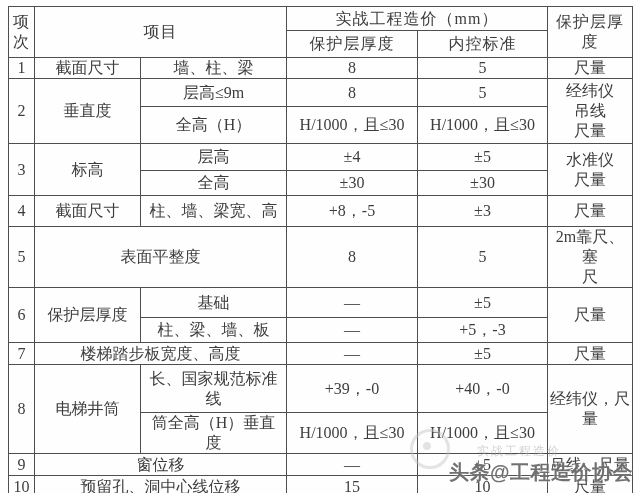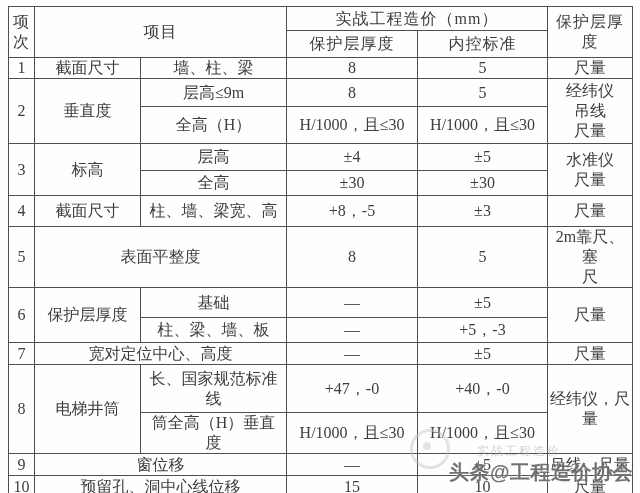--- a/index.html
+++ b/index.html
@@ -140,32 +140,32 @@
       <td rowspan="2">尺量</td>
     </tr>
     <tr style="height:25px">
       <td>柱、梁、墙、板</td>
       <td class="num">—</td>
       <td class="num">+5，-3</td>
     </tr>
 
     <tr style="height:22px">
       <td class="num">7</td>
-      <td colspan="2">宽对定位中心、高度</td>
+      <td colspan="2">楼梯踏步板宽度、高度</td>
       <td class="num">—</td>
       <td class="num">±5</td>
       <td>尺量</td>
     </tr>
 
     <tr style="height:48px">
       <td class="num" rowspan="2">8</td>
       <td rowspan="2">电梯井筒</td>
       <td>长、国家规范标准
 线</td>
-      <td class="num">+47，-0</td>
+      <td class="num">+39，-0</td>
       <td class="num">+40，-0</td>
       <td rowspan="2">经纬仪，尺
 量</td>
     </tr>
     <tr style="height:29px">
       <td>筒全高（H）垂直
 度</td>
       <td class="num">H/1000，且≤30</td>
       <td class="num">H/1000，且≤30</td>
     </tr>

